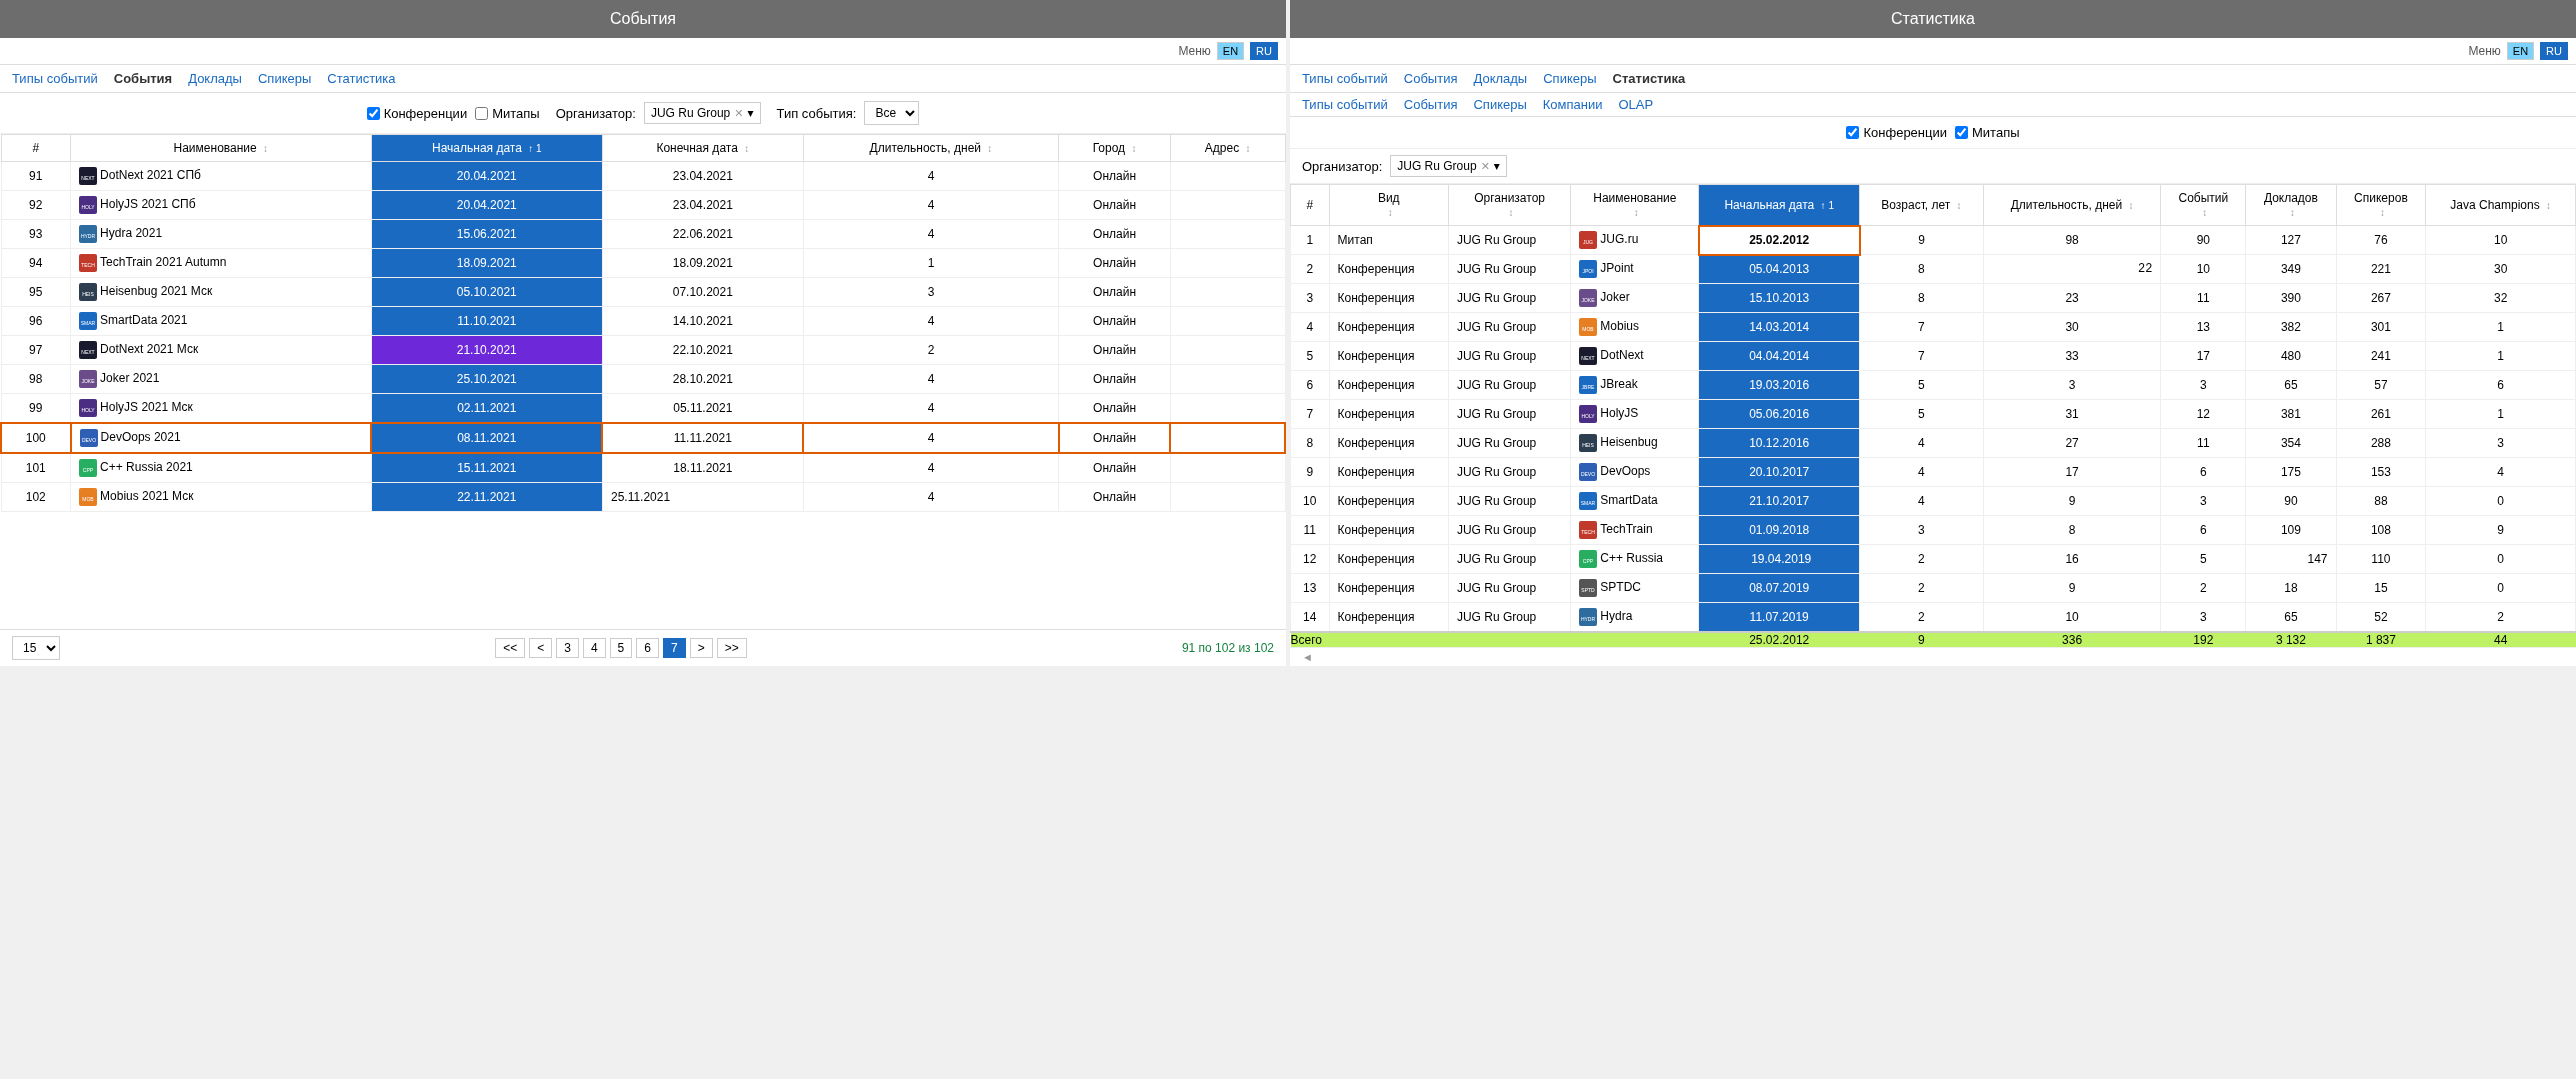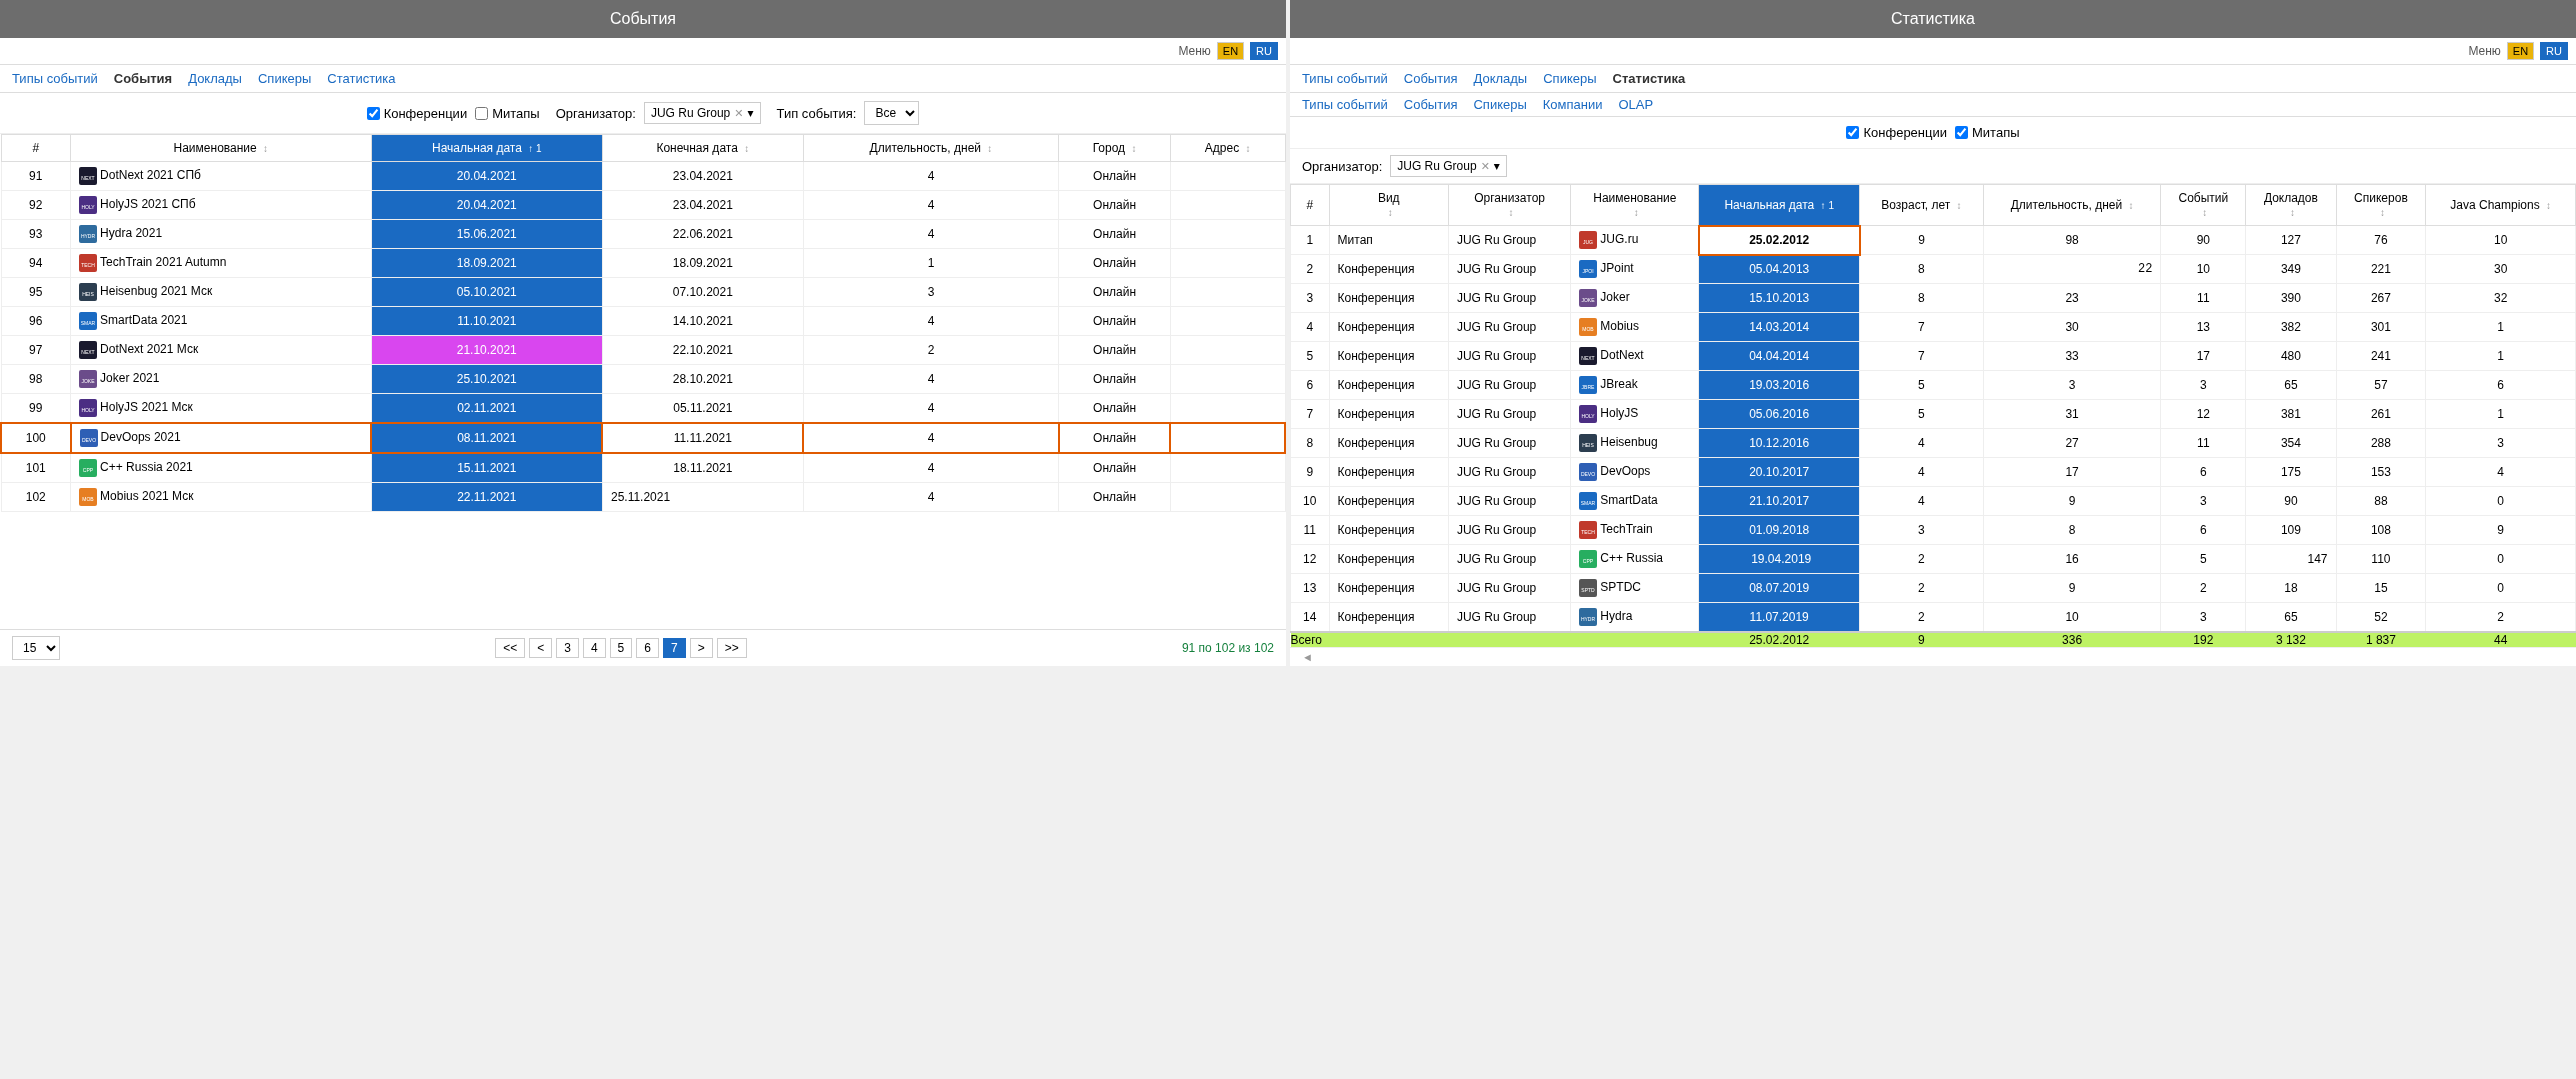--- a/index.html
+++ b/index.html
@@ -1,20 +1,20 @@
 <!DOCTYPE html>
 <html><head>
   <meta charset="utf-8">
   <style>
     * { box-sizing: border-box; margin: 0; padding: 0; }
     body { font-family: Arial, sans-serif; font-size: 13px; background: #f0f0f0; display: flex; gap: 4px; }
     .panel { background: #fff; flex: 1; min-width: 0; display: flex; flex-direction: column; }
     .panel-header { background: #6d6d6d; color: #fff; text-align: center; padding: 10px; font-size: 16px; font-weight: normal; }
     .panel-topbar { display: flex; justify-content: flex-end; align-items: center; padding: 4px 8px; gap: 6px; font-size: 12px; color: #555; border-bottom: 1px solid #ddd; }
-    .lang-btn { cursor: pointer; padding: 2px 5px; border: 1px solid #ccc; background: #eab308; font-size: 11px; }
+    .lang-btn { cursor: pointer; padding: 2px 5px; border: 1px solid #ccc; background: #7dd3fc; font-size: 11px; }
     .lang-btn.active { background: #1a6ac2; color: #fff; border-color: #1a6ac2; }
     .nav-bar { display: flex; gap: 16px; padding: 6px 12px; border-bottom: 1px solid #ddd; }
     .nav-bar a { color: #1a6ac2; text-decoration: none; font-size: 13px; cursor: pointer; }
     .nav-bar a.active { font-weight: bold; color: #333; text-decoration: none; }
     .subnav-bar { display: flex; gap: 16px; padding: 4px 12px; border-bottom: 1px solid #ddd; }
     .subnav-bar a { color: #1a6ac2; text-decoration: none; font-size: 13px; cursor: pointer; }
     .search-bar { padding: 6px 12px; font-size: 13px; color: #555; border-bottom: 1px solid #eee; }
     .filter-bar { display: flex; align-items: center; justify-content: center; gap: 16px; padding: 8px 12px; border-bottom: 1px solid #eee; }
     .filter-group { display: flex; align-items: center; gap: 8px; }
     .checkbox-label { display: flex; align-items: center; gap: 4px; cursor: pointer; font-size: 13px; }
@@ -179,21 +179,21 @@
             <td style="text-align: center;">4</td>
             <td style="text-align: center;">Онлайн</td>
             <td></td>
           </tr>
           <tr>
             <td style="text-align: center;">97</td>
             <td><svg width="18" height="18" viewBox="0 0 18 18" style="vertical-align:middle;margin-right:3px;border-radius:2px">
                 <rect width="18" height="18" fill="#1a1a2e"></rect>
                 <text x="9" y="13" text-anchor="middle" fill="white" font-size="5" font-family="Arial">NEXT</text>
               </svg>DotNext 2021 Мск</td>
-            <td style="text-align: center; background: #d946ef; color: rgb(255, 255, 255);">21.10.2021</td>
+            <td style="text-align: center; background: #6d28d9; color: rgb(255, 255, 255);">21.10.2021</td>
             <td style="text-align: center;">22.10.2021</td>
             <td style="text-align: center;">2</td>
             <td style="text-align: center;">Онлайн</td>
             <td></td>
           </tr>
           <tr>
             <td style="text-align: center;">98</td>
             <td><svg width="18" height="18" viewBox="0 0 18 18" style="vertical-align:middle;margin-right:3px;border-radius:2px">
                 <rect width="18" height="18" fill="#6b4c8a"></rect>
                 <text x="9" y="13" text-anchor="middle" fill="white" font-size="5" font-family="Arial">JOKE</text>

